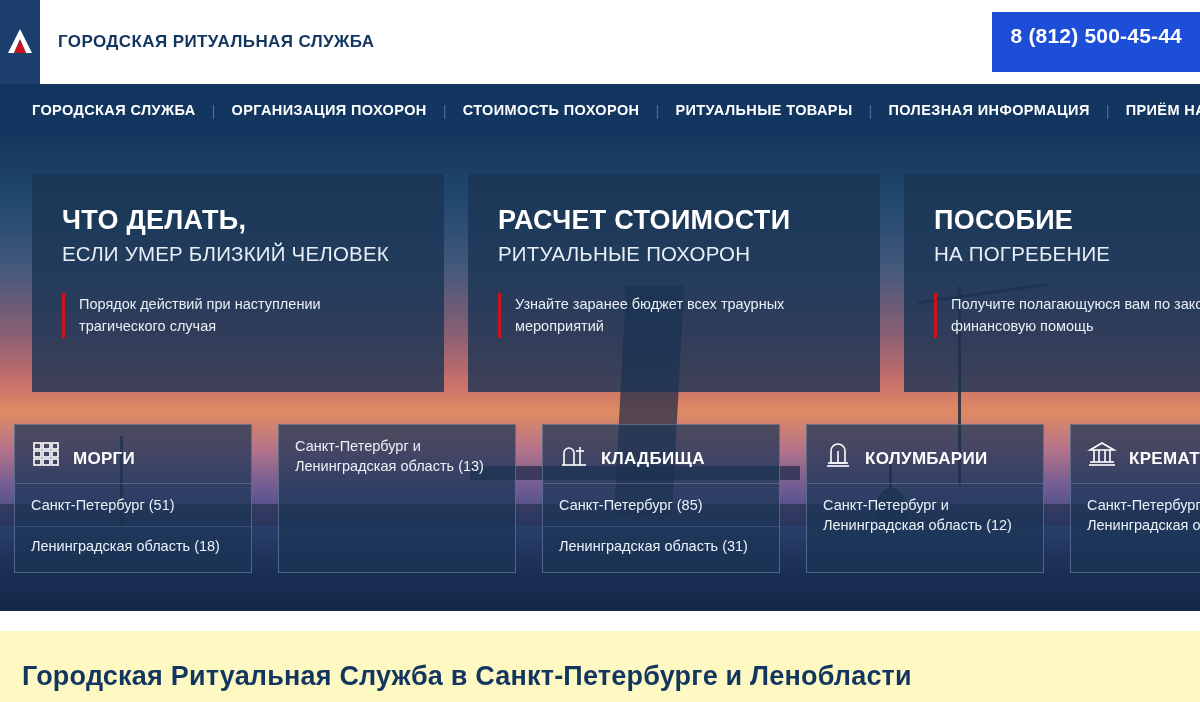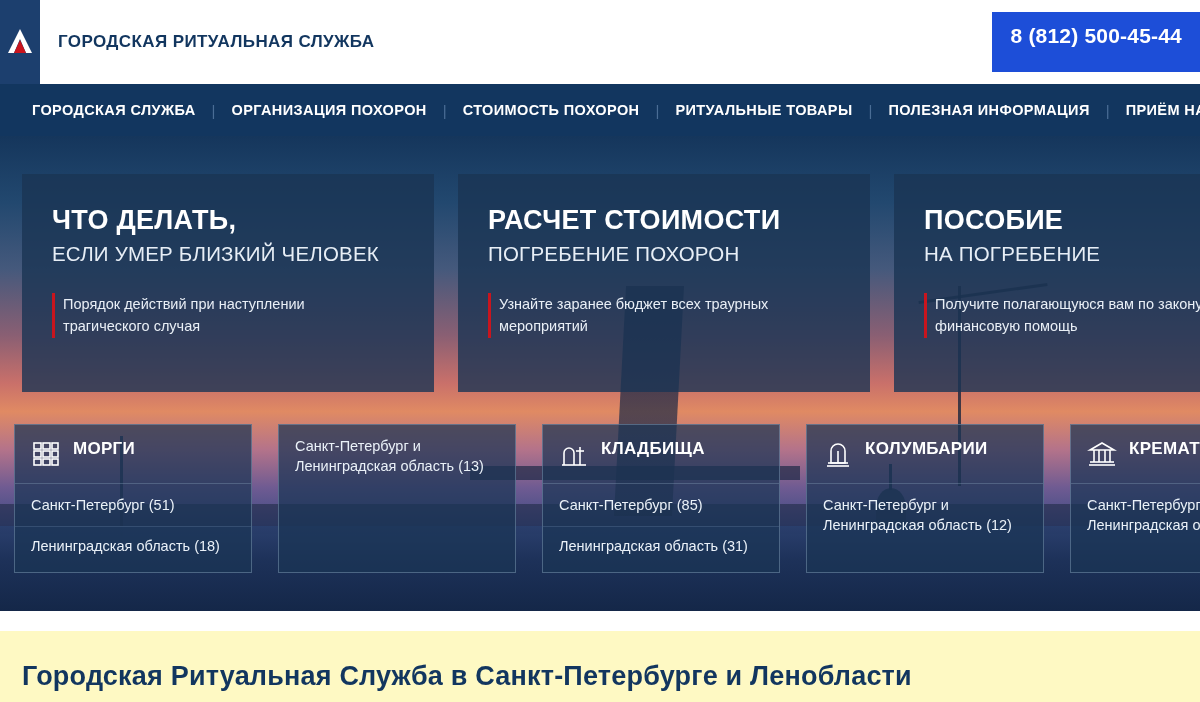--- a/index.html
+++ b/index.html
@@ -165,21 +165,21 @@
   }
   .skyline {
     position: absolute;
     left: 0; right: 0; top: 368px; height: 30px;
     background: rgba(26,38,64,.55);
   }
 
   
   .promos {
     position: absolute;
-    top: 38px; left: 22px; right: 0;
+    top: 38px; left: 32px; right: 0;
     display: flex;
     gap: 24px;
   }
   .promo {
     width: 412px;
     height: 218px;
     background: rgba(26, 53, 84, 0.80);
     padding: 30px 28px 0 30px;
     flex: none;
   }
@@ -195,21 +195,21 @@
     font-size: 20.5px;
     font-weight: normal;
     color: #e7eef6;
     letter-spacing: 0.2px;
     margin-top: 4px;
     line-height: 1.25;
     white-space: nowrap;
   }
   .promo .desc {
     margin-top: 26px;
-    padding-left: 8px;
+    padding-left: 14px;
     border-left: 3px solid #c9151e;
     font-size: 14.5px;
     line-height: 1.55;
     color: #e9eff6;
     max-width: 330px;
   }
 
   
   .objects {
     position: absolute;
@@ -218,21 +218,21 @@
     gap: 26px;
   }
   .obj-card {
     width: 238px;
     flex: none;
     background: rgba(26, 53, 84, 0.72);
     border: 1px solid rgba(138,163,190,0.45);
   }
   .obj-head {
     display: flex;
-    align-items: flex-start;
+    align-items: flex-end;
     gap: 12px;
     padding: 14px 20px 14px 16px;
     border-bottom: 1px solid rgba(138,163,190,0.35);
   }
   .obj-title {
     font-size: 17px;
     font-weight: bold;
     color: #ffffff;
     letter-spacing: 0.3px;
     white-space: nowrap;
@@ -311,21 +311,21 @@
   <div class="hero-water"></div>
 
   <div class="promos">
     <div class="promo">
       <h2>ЧТО ДЕЛАТЬ,</h2>
       <h3>ЕСЛИ УМЕР БЛИЗКИЙ ЧЕЛОВЕК</h3>
       <div class="desc">Порядок действий при наступлении трагического случая</div>
     </div>
     <div class="promo">
       <h2>РАСЧЕТ СТОИМОСТИ</h2>
-      <h3>ПОГРЕБЕНИЕ ПОХОРОН</h3>
+      <h3>РИТУАЛЬНЫЕ ПОХОРОН</h3>
       <div class="desc">Узнайте заранее бюджет всех траурных мероприятий</div>
     </div>
     <div class="promo">
       <h2>ПОСОБИЕ</h2>
       <h3>НА ПОГРЕБЕНИЕ</h3>
       <div class="desc">Получите полагающуюся вам по закону финансовую помощь</div>
     </div>
   </div>
 
   <div class="objects">

